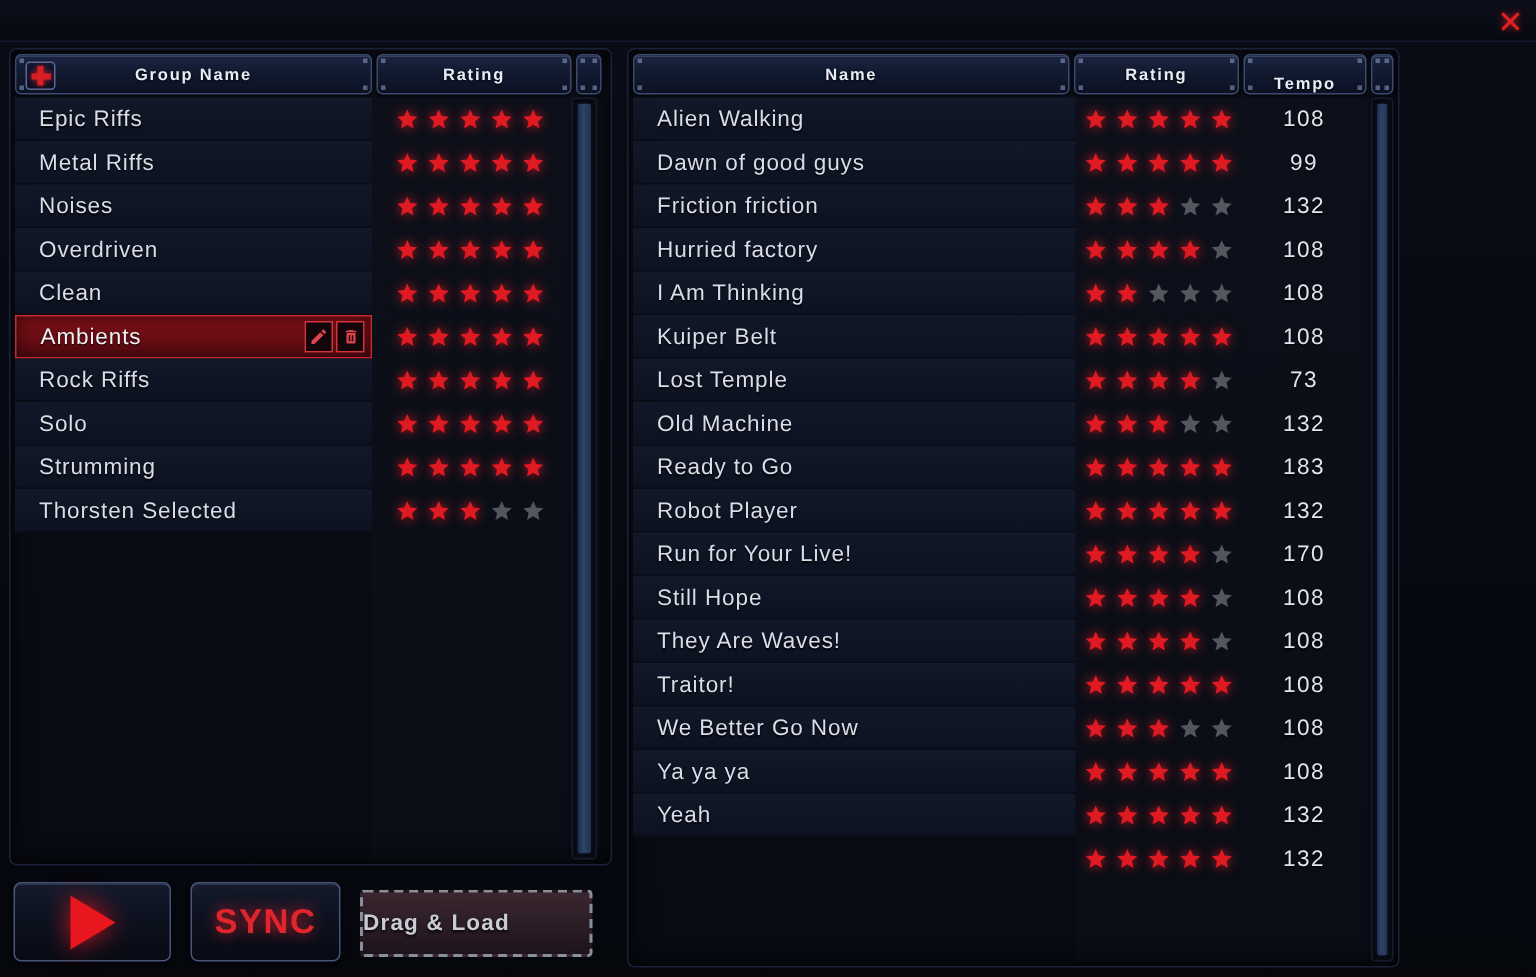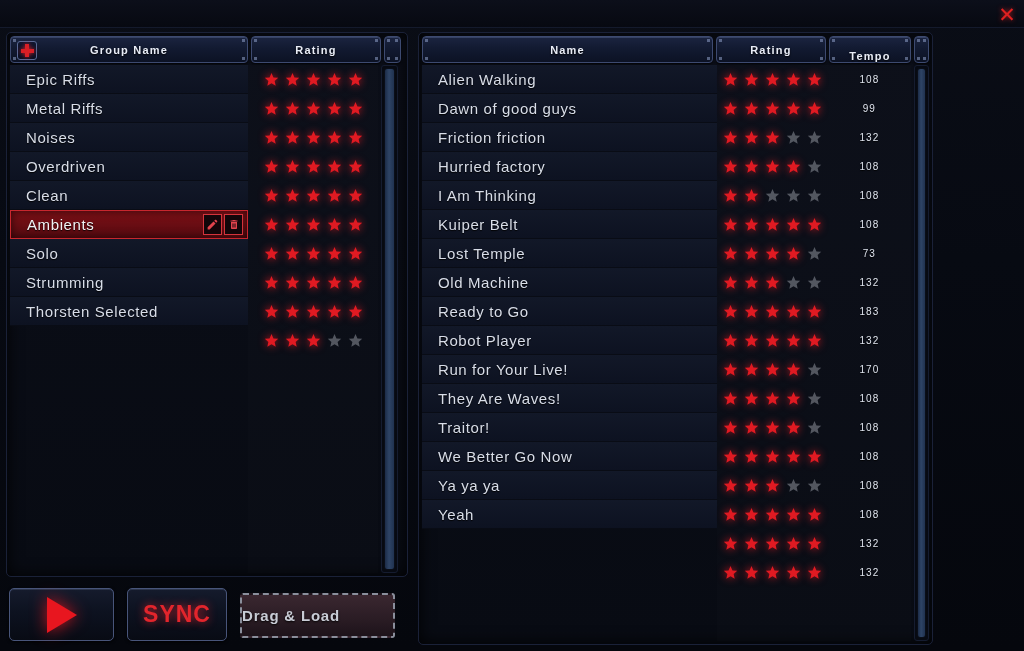--- a/index.html
+++ b/index.html
@@ -137,21 +137,21 @@
   }
   .act-btn svg { display:block; }
 
   .col-rating .rowline, .col-tempo .rowline {
     background: transparent; border-bottom: 1px solid transparent;
     justify-content: center;
   }
   .stars { display: flex; gap: 6px; }
   .star { width: 15px; height: 15px; display:block; }
   .tempoval {
-    color: #dfe4ee; font-size: 10px; letter-spacing: 1px;
+    color: #dfe4ee; font-size: 15px; letter-spacing: 1px;
     font-family: "Liberation Sans", sans-serif;
     text-shadow: 0 1px 1px rgba(0,0,0,.9);
   }
 
   
   .scrollbar {
     position: relative; width: 17px;
     background: #070a12;
     border: 1px solid #151c30;
     border-radius: 3px;
@@ -272,20 +272,23 @@
                 </svg>
               </span>
               <span class="act-btn">
                 <svg width="12" height="13" viewBox="0 0 24 24">
                   <path fill="#e0434c" d="M6 19c0 1.1.9 2 2 2h8c1.1 0 2-.9 2-2V7H6zm3-9h2v8H9zm4 0h2v8h-2zM15.5 4l-1-1h-5l-1 1H5v2h14V4z"></path>
                 </svg>
               </span>
             </span>
           </div>
           <div class="rowline">
+            <span class="rowname">Rock Riffs</span>
+          </div>
+          <div class="rowline">
             <span class="rowname">Solo</span>
           </div>
           <div class="rowline">
             <span class="rowname">Strumming</span>
           </div>
           <div class="rowline">
             <span class="rowname">Thorsten Selected</span>
           </div>
         </div>
         <div class="col-rating" style="width:130px;height:508px">
@@ -543,20 +546,23 @@
             <span class="rowname">Old Machine</span>
           </div>
           <div class="rowline">
             <span class="rowname">Ready to Go</span>
           </div>
           <div class="rowline">
             <span class="rowname">Robot Player</span>
           </div>
           <div class="rowline">
             <span class="rowname">Run for Your Live!</span>
+          </div>
+          <div class="rowline">
+            <span class="rowname">Still Hope</span>
           </div>
           <div class="rowline">
             <span class="rowname">They Are Waves!</span>
           </div>
           <div class="rowline">
             <span class="rowname">Traitor!</span>
           </div>
           <div class="rowline">
             <span class="rowname">We Better Go Now</span>
           </div>

